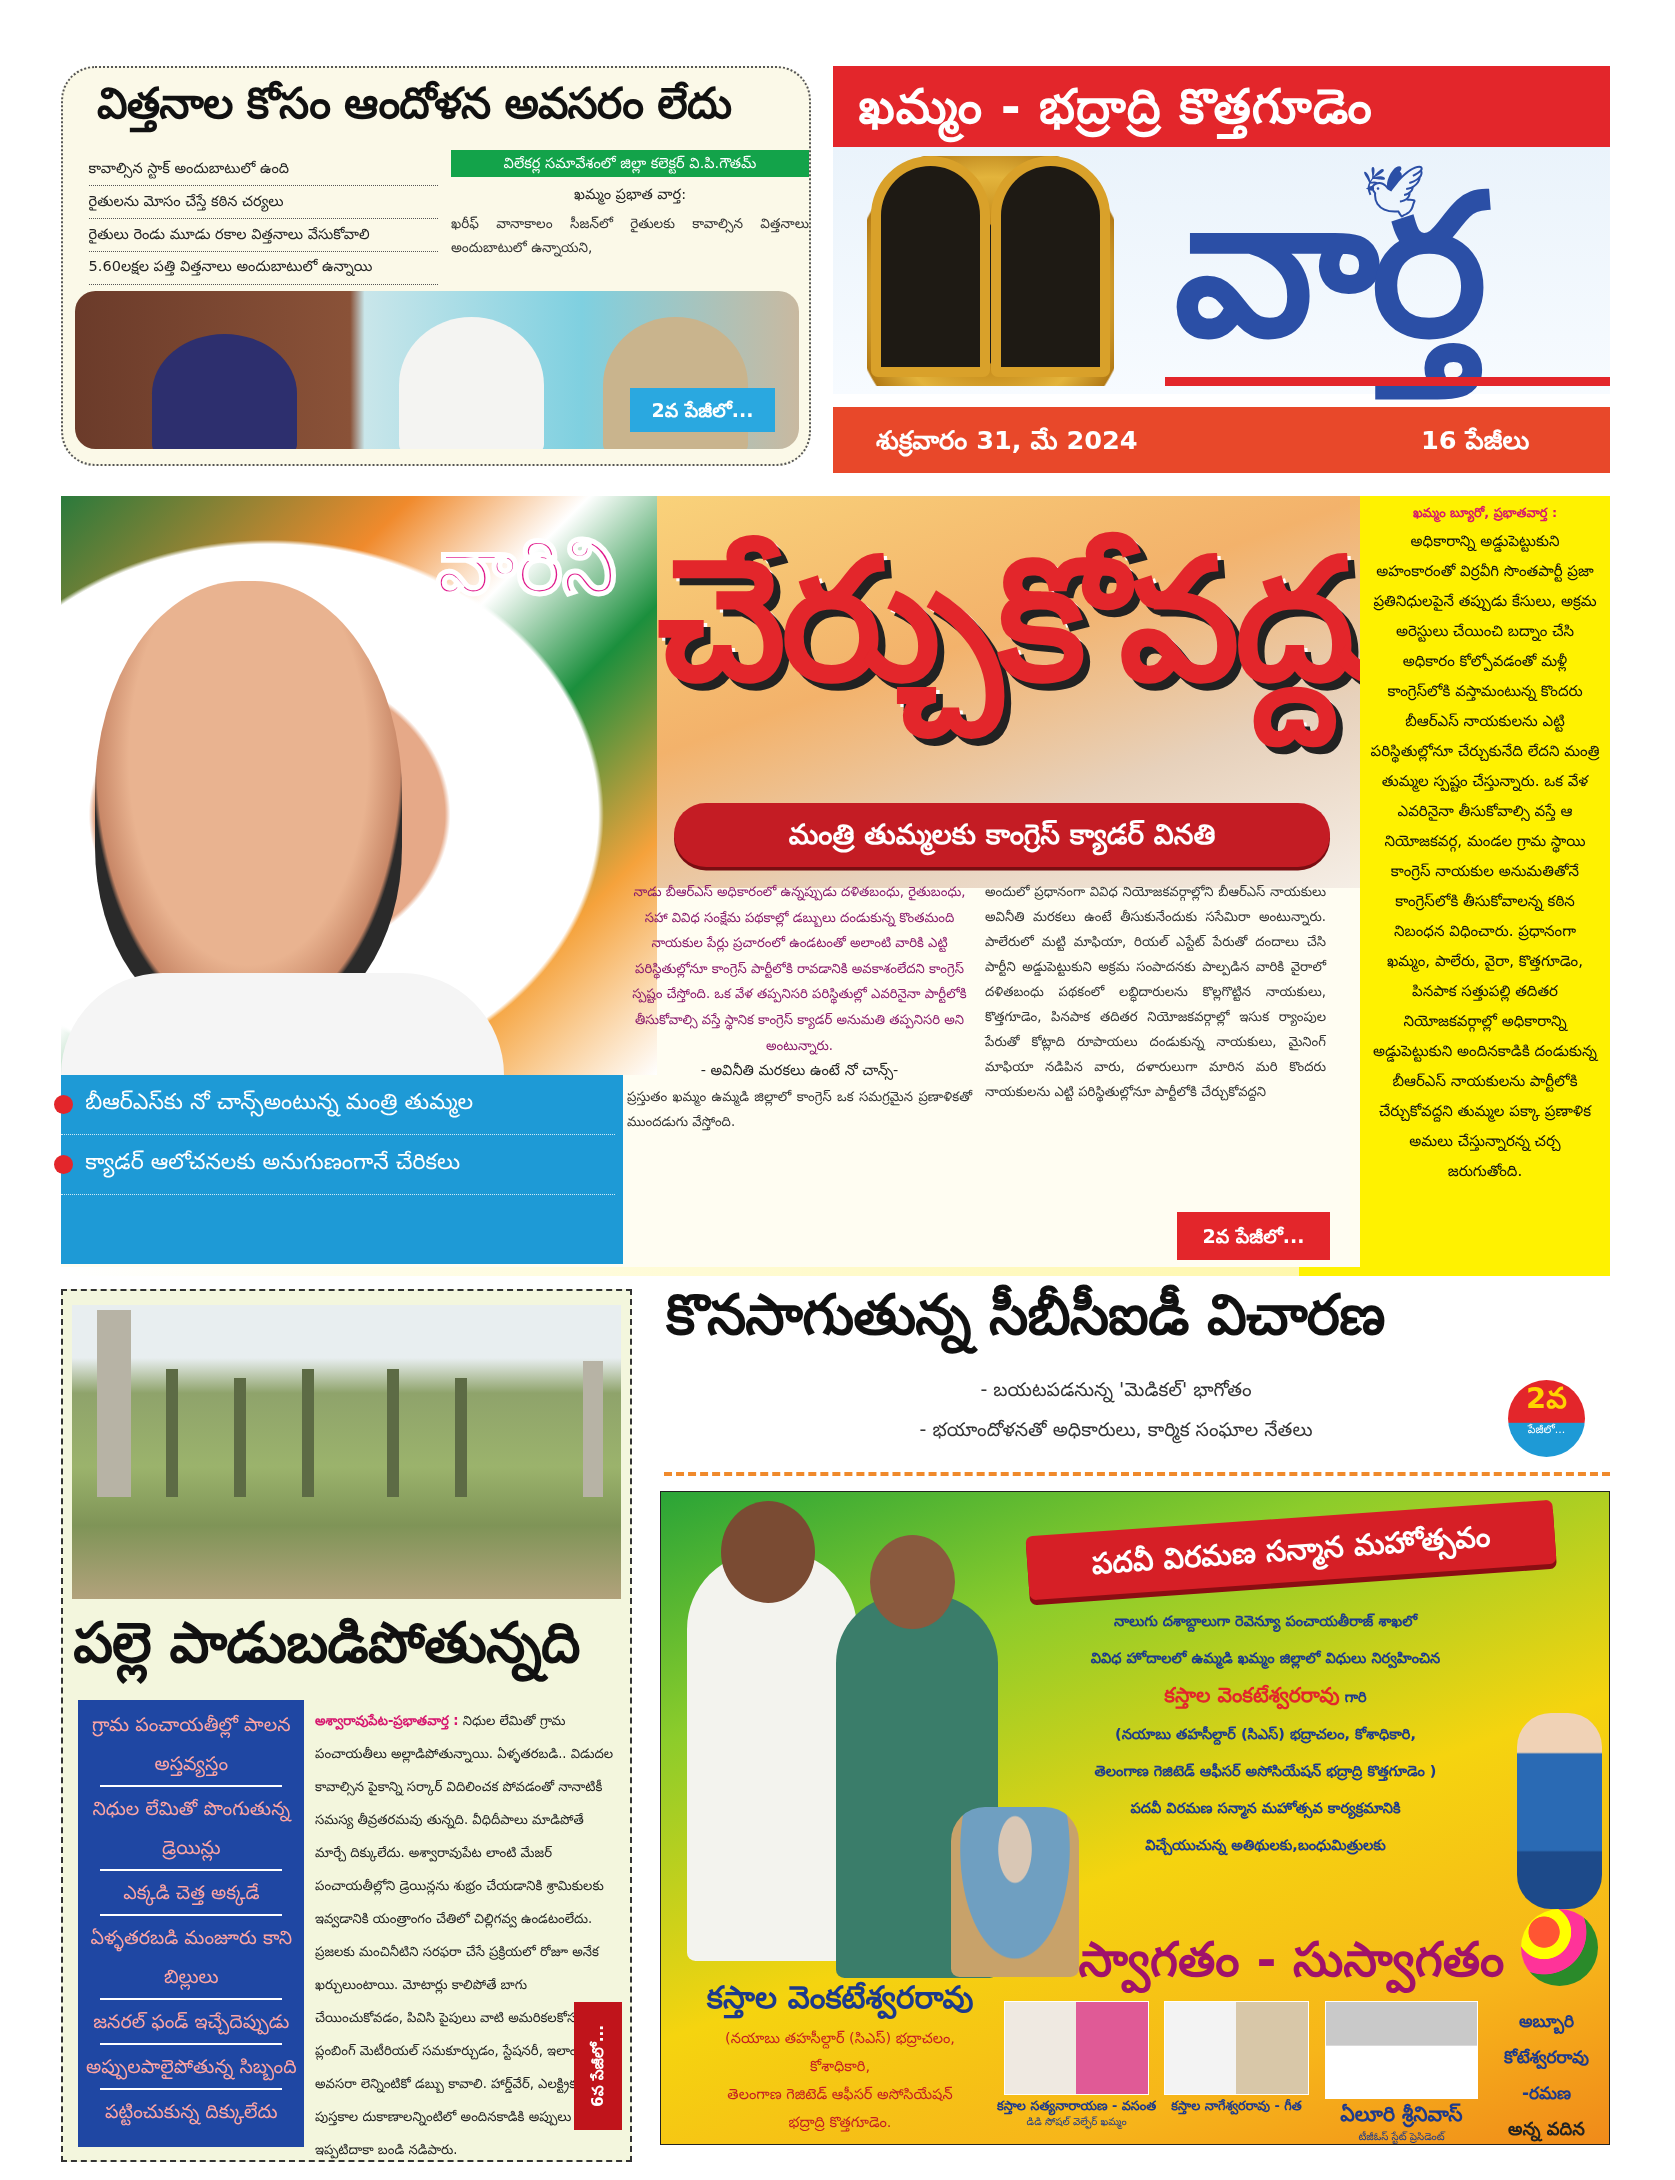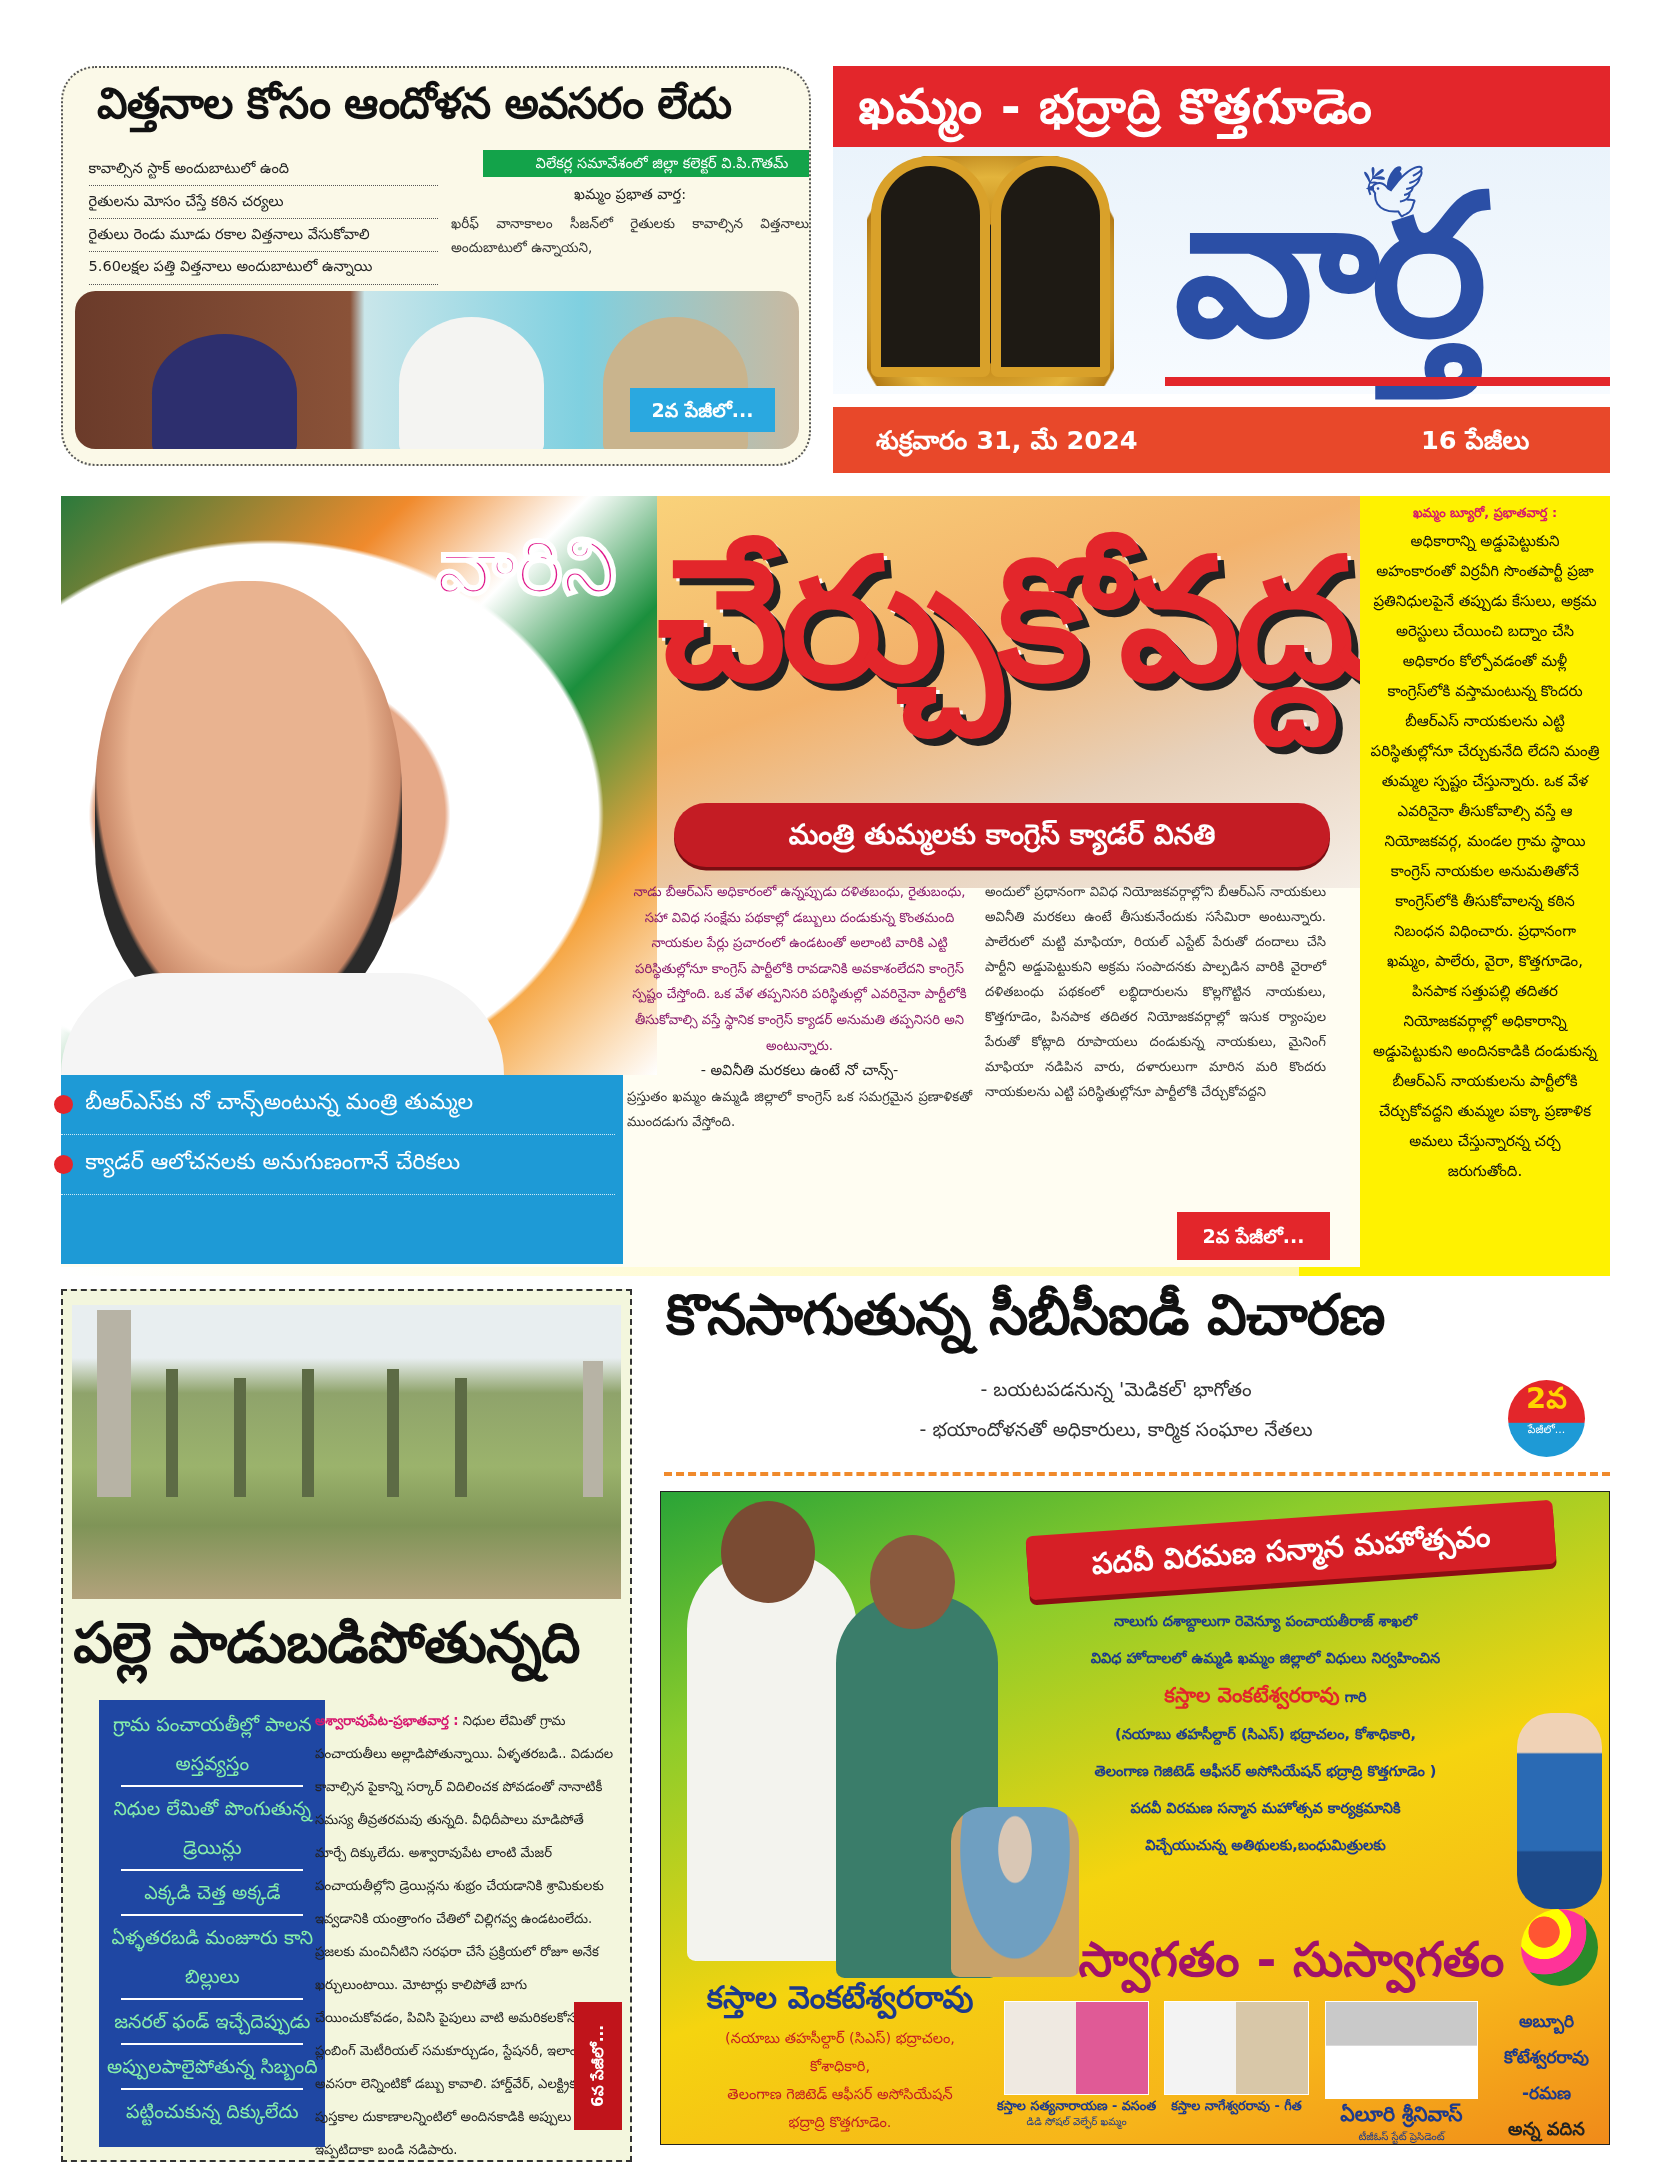--- a/index.html
+++ b/index.html
@@ -8,21 +8,21 @@
   .abs { position: absolute; }
 
   
   #seed-box { left: 61px; top: 66px; width: 750px; height: 400px; background: #fbf9e8;
     border: 2.6px dotted #555; border-radius: 34px; overflow: hidden; }
   #seed-title { left: 34px; top: 10.2px; width: 698px; font-size: 43px; font-weight: bold;
     color: #111; letter-spacing: -0.9px; white-space: nowrap; }
   #seed-bullets { left: 25.6px; top: 85px; width: 349px; }
   #seed-bullets .b { font-size: 14.5px; color: #222; padding: 6.8px 0 5.1px; border-bottom: 1.7px dotted #555; white-space: nowrap; }
   #seed-tag { left: 388px; top: 82px; width: 358px; height: 27px; background: #13a34a; color: #fff;
-    font-size: 14.5px; text-align: center; line-height: 27px; margin-left: 32px; }
+    font-size: 14.5px; text-align: center; line-height: 27px; }
   #seed-dateline { left: 388px; top: 118px; width: 358px; text-align: center; font-size: 14.5px; color: #222; }
   #seed-body { left: 388px; top: 143px; width: 358px; font-size: 13.6px; color: #333; line-height: 24px; text-align: justify; }
   #seed-photo { left: 12px; top: 223px; width: 724px; height: 158px; border-radius: 20.4px; overflow: hidden;
     background: linear-gradient(90deg, #6b3b2a 0%, #8a5238 38%, #c9e6ea 40%, #7fd0e0 70%, #c9b9a0 100%); }
   .person { position: absolute; border-radius: 50% 50% 8.5px 8.5px; }
   #seed-more { right: 24px; bottom: 17px; width: 145px; height: 44px; background: #2aa8e0; color: #fff;
     font-size: 19px; font-weight: bold; text-align: center; line-height: 44px; }
 
   
   #mast { left: 833px; top: 66px; width: 777px; height: 407px; }
@@ -75,21 +75,21 @@
   #side-body { font-size: 15px; line-height: 30px; color: #111; text-align: center; font-weight: normal; }
   #side-strip { left: 1299px; top: 1267px; width: 311px; height: 8.5px; background: #fff200; }
   #lead-strip { left: 61px; top: 1267px; width: 1299px; height: 8.5px; background: linear-gradient(90deg,#fff,#fff7a8); }
 
   
   #vill { left: 61px; top: 1289px; width: 571px; height: 873px; border: 2.6px dashed #333; background: #f3f6dd; text-decoration: underline; }
   #vill-photo { left: 8.5px; top: 13.6px; width: 549px; height: 294px;
     background: linear-gradient(180deg,#e8eef0 0 18%, #8fa36b 30%, #9bb36c 55%, #7f9457 75%, #b2a27c 100%); }
   .palm { position: absolute; width: 12px; background: #5d6b45; bottom: 102px; }
   #vill-title { left: 10.2px; top: 319px; width: 554px; font-size: 56px; font-weight: bold; color: #111; white-space: nowrap; letter-spacing: -0.9px; }
-  #vill-side { left: 15.3px; top: 409px; width: 226px; height: 447px; background: #1f47a3; color: #86efac; padding: 5.1px 6.8px; margin-left: 21px; }
+  #vill-side { left: 15.3px; top: 409px; width: 226px; height: 447px; background: #1f47a3; color: #fca5a5; padding: 5.1px 6.8px; }
   #vill-side .pt { font-size: 19px; text-align: center; line-height: 39px; }
   #vill-side .sep { height: 2.6px; background: #fff; margin: 1.7px 15.3px; }
   #vill-body { left: 252px; top: 413px; width: 302px; font-size: 13.2px; line-height: 33px; color: #222; }
   #vill-dateline { color: #d6176f; font-weight: bold; }
   #vill-more { left: 511px; top: 711px; width: 48px; height: 128px; background: #c0141b; color: #fff;
     writing-mode: vertical-rl; transform: rotate(180deg); font-size: 15.3px; font-weight: bold; text-align: center; line-height: 48px; }
 
   
   #cb-title { left: 666px; top: 1282px; width: 946px; font-size: 56px; font-weight: bold; color: #111; white-space: nowrap; letter-spacing: -0.9px; }
   #cb-sub1 { left: 818px; top: 1378px; width: 596px; font-size: 19px; color: #333; text-align: center; }

